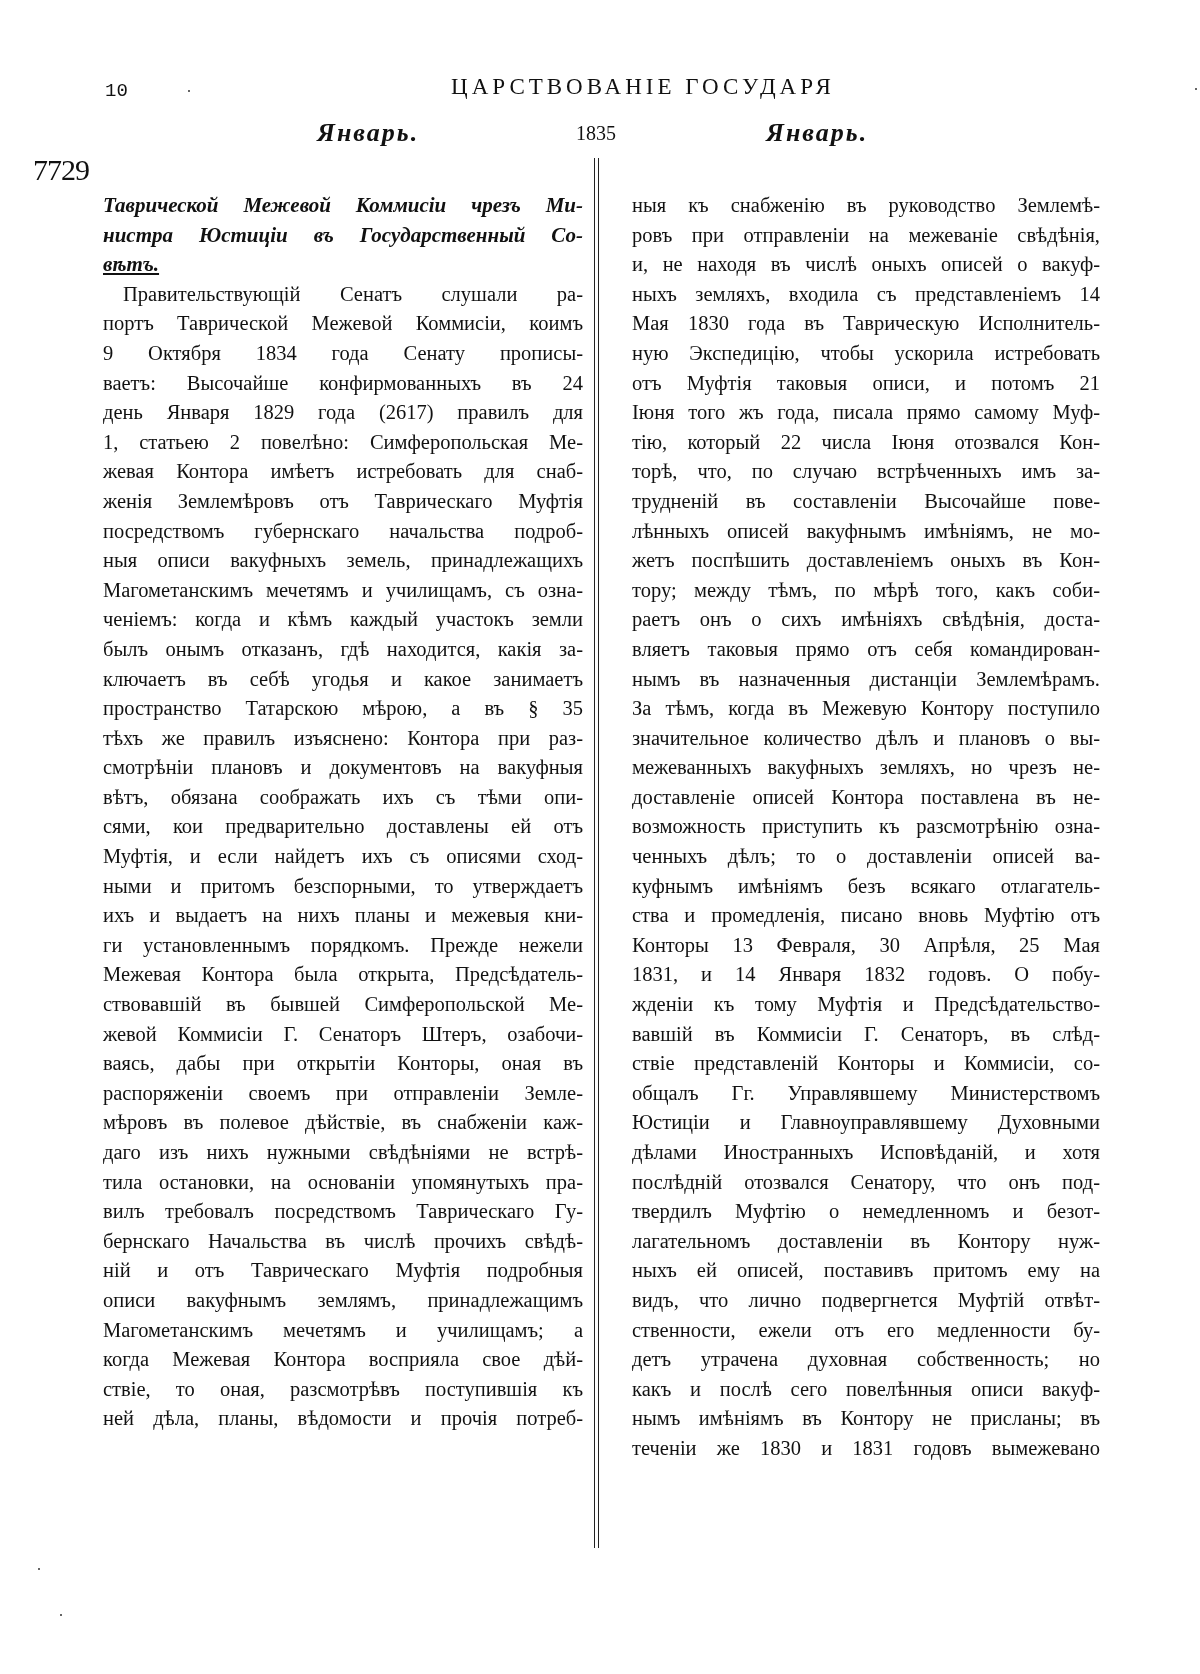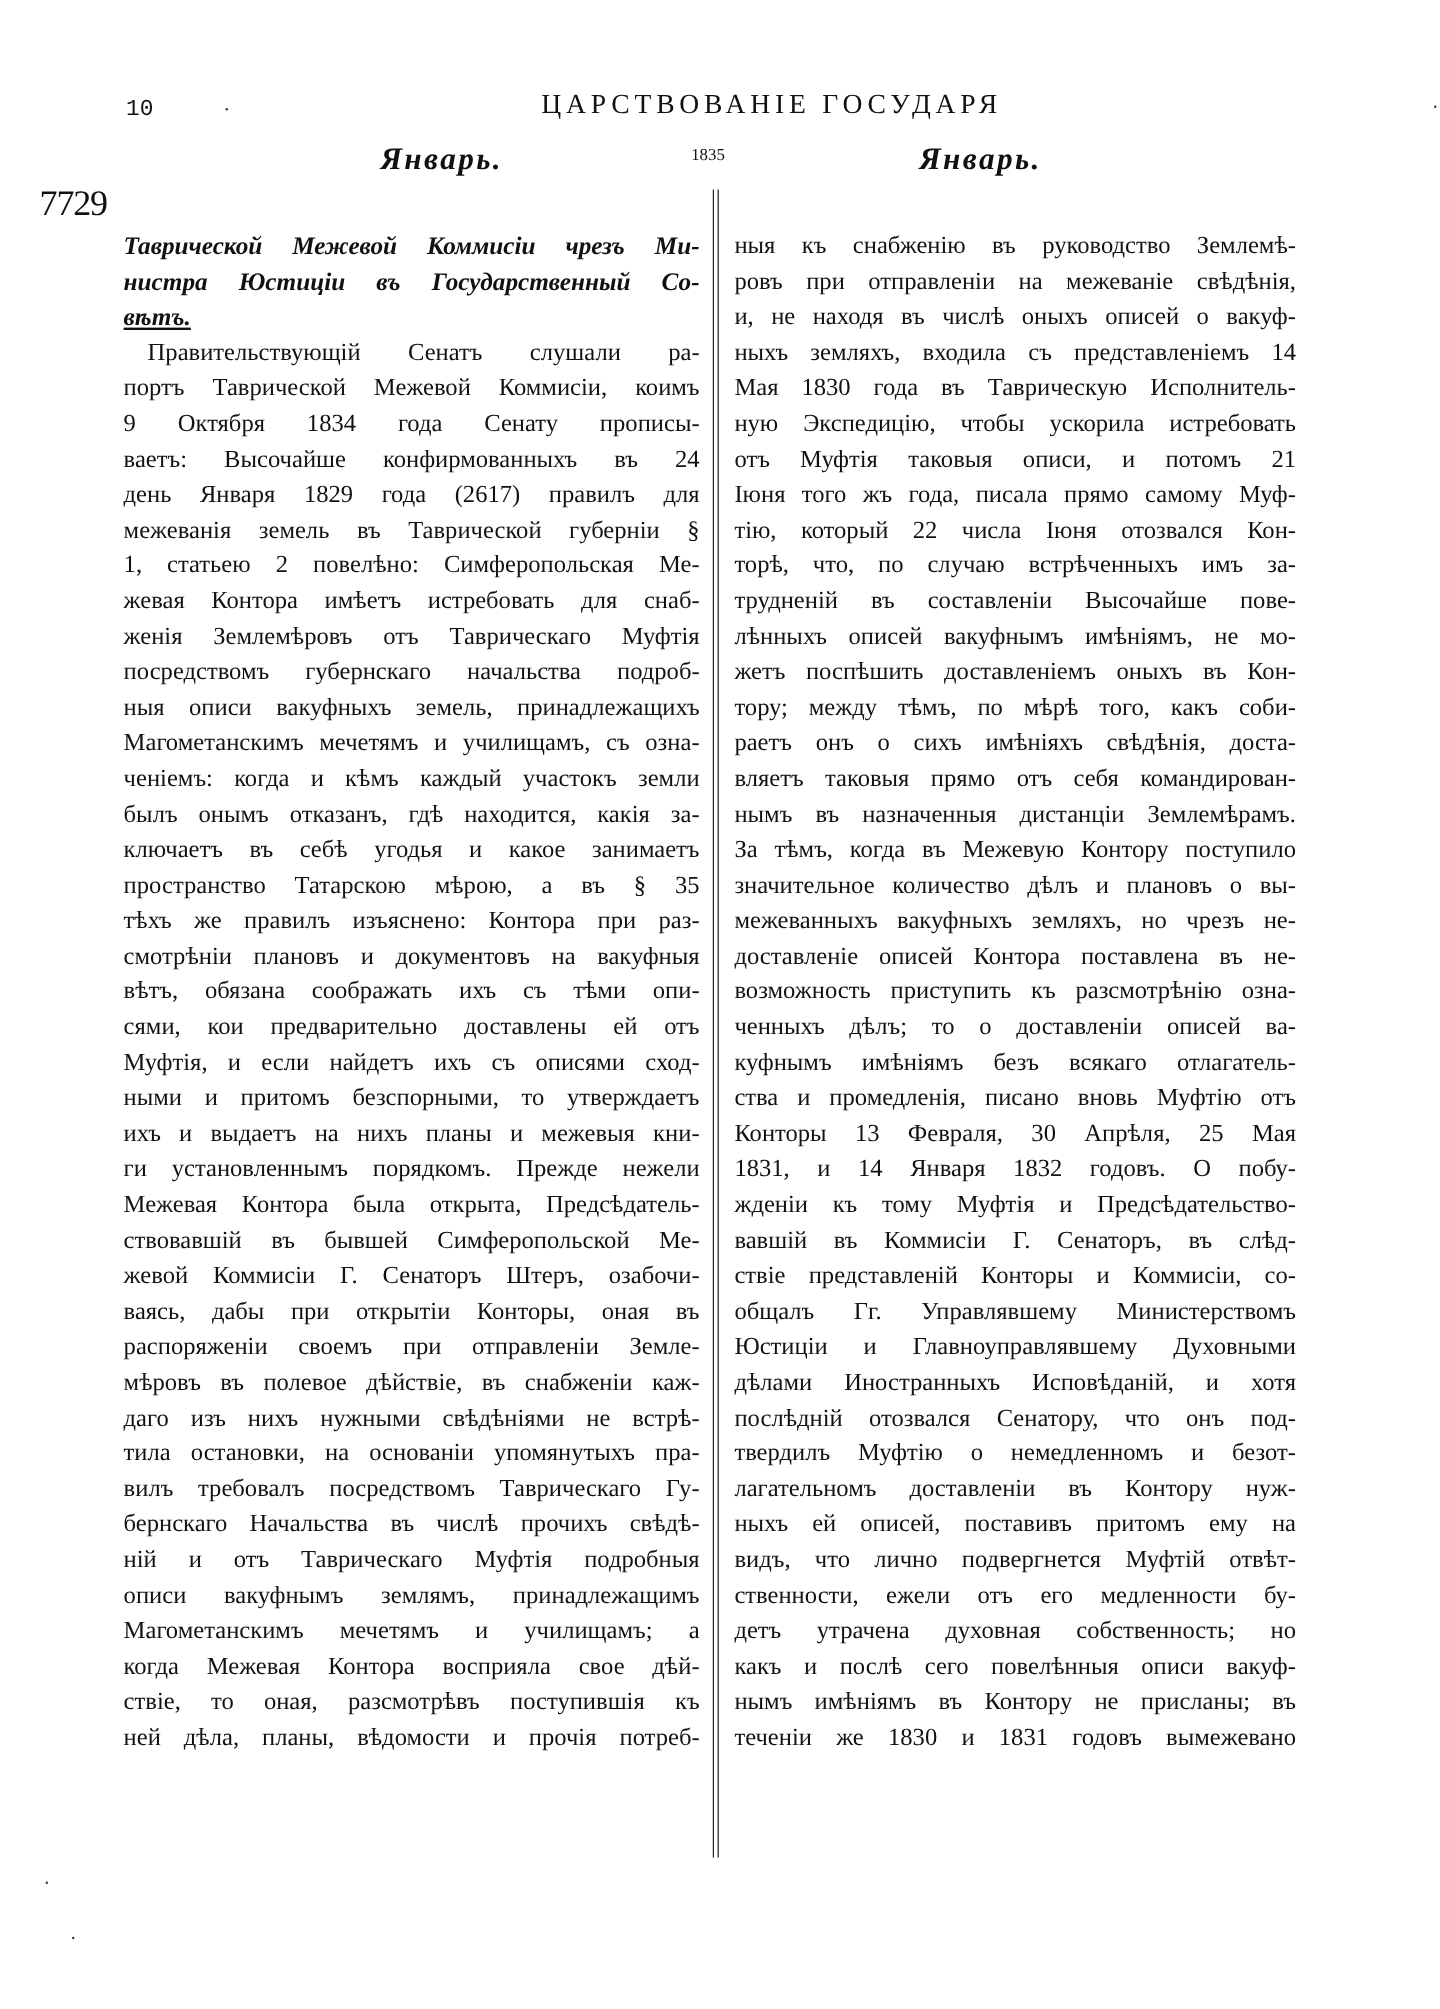--- a/index.html
+++ b/index.html
@@ -15,33 +15,33 @@
     position: absolute; left: 0; width: 1200px; top: 74px; text-align: center;
     font-size: 23px; letter-spacing: 4px; font-family: "Liberation Serif", serif; padding-left: 43px;
   }
   .subhead {
     position: absolute; top: 118px; font-size: 26px; font-style: italic; font-weight: bold;
     font-family: "Liberation Serif", serif; letter-spacing: 2px;
   }
   .subhead.left { left: 317px; }
   .subhead.right { left: 766px; }
   .year {
-    position: absolute; left: 576px; top: 122px; font-size: 14px;
+    position: absolute; left: 576px; top: 122px; font-size: 20px;
     font-family: "Liberation Serif", serif;
   }
   .entry-number {
     position: absolute; left: 33px; top: 153px; font-size: 30px;
     font-family: "Liberation Serif", serif; letter-spacing: -1px;
   }
   .column {
     position: absolute; top: 156px;
     font-family: "Liberation Serif", serif; font-size: 20.5px; margin-top: 35px;
   }
   .column.left { left: 103px; width: 480px; }
-  .column.right { left: 612px; width: 468px; }
+  .column.right { left: 632px; width: 468px; }
   .line {
     height: 29.6px; line-height: 29.6px; white-space: nowrap;
     text-align: justify; text-align-last: justify;
   }
   .line.last { text-align-last: left; text-decoration: underline; }
   .line.italic { font-style: italic; font-weight: bold; font-size: 21px; }
   .line.indent { padding-left: 20px; }
   .divider {
     position: absolute; left: 594px; top: 158px; width: 5px; height: 1390px;
     border-left: 1.5px solid #222; border-right: 1.5px solid #222; box-sizing: border-box;
@@ -65,21 +65,20 @@
       <div class="line italic">Таврической Межевой Коммисіи чрезъ Ми-</div>
       <div class="line italic">нистра Юстиціи въ Государственный Со-</div>
       <div class="line italic last">вѣтъ.</div>
     </div>
     <div id="left-lines">
         <div class="line indent">Правительствующій Сенатъ слушали ра-</div>
         <div class="line">портъ Таврической Межевой Коммисіи, коимъ</div>
         <div class="line">9 Октября 1834 года Сенату прописы-</div>
         <div class="line">ваетъ: Высочайше конфирмованныхъ въ 24</div>
         <div class="line">день Января 1829 года (2617) правилъ для</div>
-        <div class="line">межеванія земель въ Таврической губерніи §</div>
         <div class="line">1, статьею 2 повелѣно: Симферопольская Ме-</div>
         <div class="line">жевая Контора имѣетъ истребовать для снаб-</div>
         <div class="line">женія Землемѣровъ отъ Таврическаго Муфтія</div>
         <div class="line">посредствомъ губернскаго начальства подроб-</div>
         <div class="line">ныя описи вакуфныхъ земель, принадлежащихъ</div>
         <div class="line">Магометанскимъ мечетямъ и училищамъ, съ озна-</div>
         <div class="line">ченіемъ: когда и кѣмъ каждый участокъ земли</div>
         <div class="line">былъ онымъ отказанъ, гдѣ находится, какія за-</div>
         <div class="line">ключаетъ въ себѣ угодья и какое занимаетъ</div>
         <div class="line">пространство Татарскою мѣрою, а въ § 35</div>

